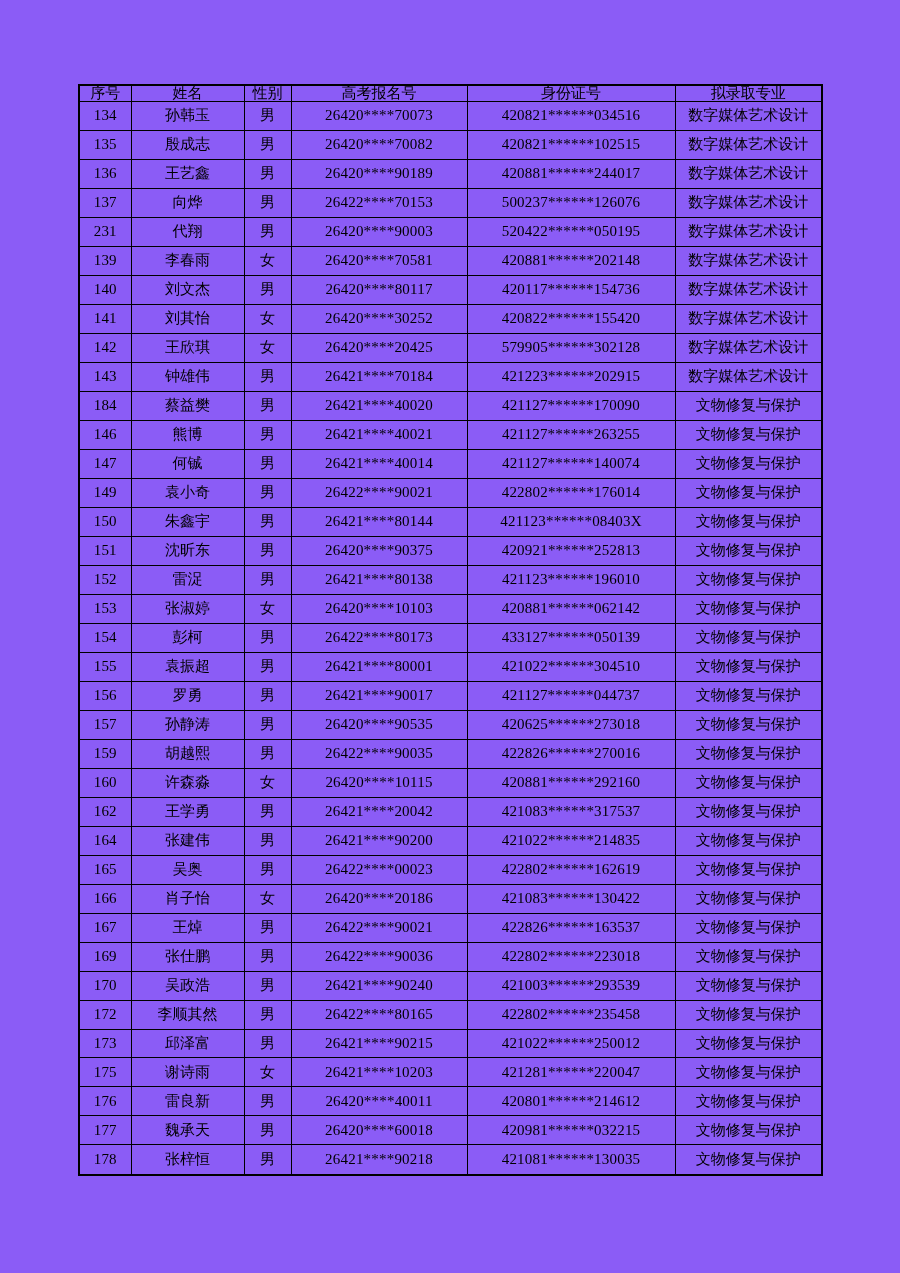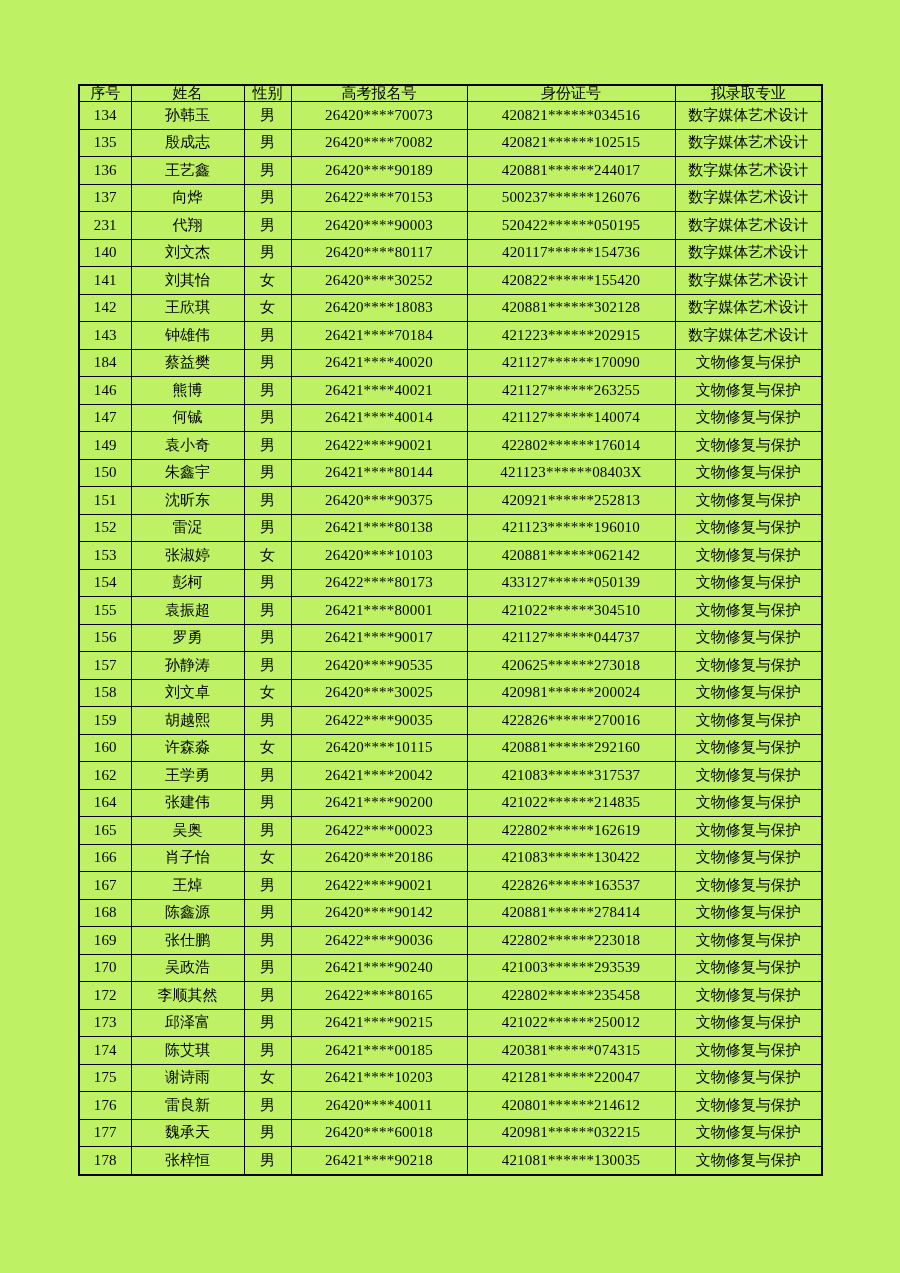--- a/index.html
+++ b/index.html
@@ -10,21 +10,21 @@
   body {
     width: 900px;
     height: 1273px;
     font-family: "Liberation Serif", "DejaVu Serif", serif;
     color: #000000;
   }
   .page {
     position: relative;
     width: 900px;
     height: 1273px;
-    background: #bef264;
+    background: #8b5cf6;
     overflow: hidden;
   }
   table.admission-table {
     position: absolute;
     left: 78px;
     top: 84px;
     width: 743px;
     height: 1092px;
     border-collapse: collapse;
     table-layout: fixed;
@@ -109,41 +109,49 @@
         </tr>
         <tr>
           <td class="num">231</td>
           <td>代翔</td>
           <td>男</td>
           <td class="num">26420****90003</td>
           <td class="num">520422******050195</td>
           <td>数字媒体艺术设计</td>
         </tr>
         <tr>
+          <td class="num">139</td>
+          <td>李春雨</td>
+          <td>女</td>
+          <td class="num">26420****70581</td>
+          <td class="num">420881******202148</td>
+          <td>数字媒体艺术设计</td>
+        </tr>
+        <tr>
           <td class="num">140</td>
           <td>刘文杰</td>
           <td>男</td>
           <td class="num">26420****80117</td>
           <td class="num">420117******154736</td>
           <td>数字媒体艺术设计</td>
         </tr>
         <tr>
           <td class="num">141</td>
           <td>刘其怡</td>
           <td>女</td>
           <td class="num">26420****30252</td>
           <td class="num">420822******155420</td>
           <td>数字媒体艺术设计</td>
         </tr>
         <tr>
           <td class="num">142</td>
           <td>王欣琪</td>
           <td>女</td>
-          <td class="num">26420****18083</td>
-          <td class="num">420881******302128</td>
+          <td class="num">26420****20425</td>
+          <td class="num">579905******302128</td>
           <td>数字媒体艺术设计</td>
         </tr>
         <tr>
           <td class="num">143</td>
           <td>钟雄伟</td>
           <td>男</td>
           <td class="num">26421****70184</td>
           <td class="num">421223******202915</td>
           <td>数字媒体艺术设计</td>
         </tr>
@@ -237,28 +245,20 @@
         </tr>
         <tr>
           <td class="num">157</td>
           <td>孙静涛</td>
           <td>男</td>
           <td class="num">26420****90535</td>
           <td class="num">420625******273018</td>
           <td>文物修复与保护</td>
         </tr>
         <tr>
-          <td class="num">158</td>
-          <td>刘文卓</td>
-          <td>女</td>
-          <td class="num">26420****30025</td>
-          <td class="num">420981******200024</td>
-          <td>文物修复与保护</td>
-        </tr>
-        <tr>
           <td class="num">159</td>
           <td>胡越熙</td>
           <td>男</td>
           <td class="num">26422****90035</td>
           <td class="num">422826******270016</td>
           <td>文物修复与保护</td>
         </tr>
         <tr>
           <td class="num">160</td>
           <td>许森淼</td>
@@ -301,28 +301,20 @@
         </tr>
         <tr>
           <td class="num">167</td>
           <td>王焯</td>
           <td>男</td>
           <td class="num">26422****90021</td>
           <td class="num">422826******163537</td>
           <td>文物修复与保护</td>
         </tr>
         <tr>
-          <td class="num">168</td>
-          <td>陈鑫源</td>
-          <td>男</td>
-          <td class="num">26420****90142</td>
-          <td class="num">420881******278414</td>
-          <td>文物修复与保护</td>
-        </tr>
-        <tr>
           <td class="num">169</td>
           <td>张仕鹏</td>
           <td>男</td>
           <td class="num">26422****90036</td>
           <td class="num">422802******223018</td>
           <td>文物修复与保护</td>
         </tr>
         <tr>
           <td class="num">170</td>
           <td>吴政浩</td>
@@ -338,28 +330,20 @@
           <td class="num">26422****80165</td>
           <td class="num">422802******235458</td>
           <td>文物修复与保护</td>
         </tr>
         <tr>
           <td class="num">173</td>
           <td>邱泽富</td>
           <td>男</td>
           <td class="num">26421****90215</td>
           <td class="num">421022******250012</td>
-          <td>文物修复与保护</td>
-        </tr>
-        <tr>
-          <td class="num">174</td>
-          <td>陈艾琪</td>
-          <td>男</td>
-          <td class="num">26421****00185</td>
-          <td class="num">420381******074315</td>
           <td>文物修复与保护</td>
         </tr>
         <tr>
           <td class="num">175</td>
           <td>谢诗雨</td>
           <td>女</td>
           <td class="num">26421****10203</td>
           <td class="num">421281******220047</td>
           <td>文物修复与保护</td>
         </tr>

